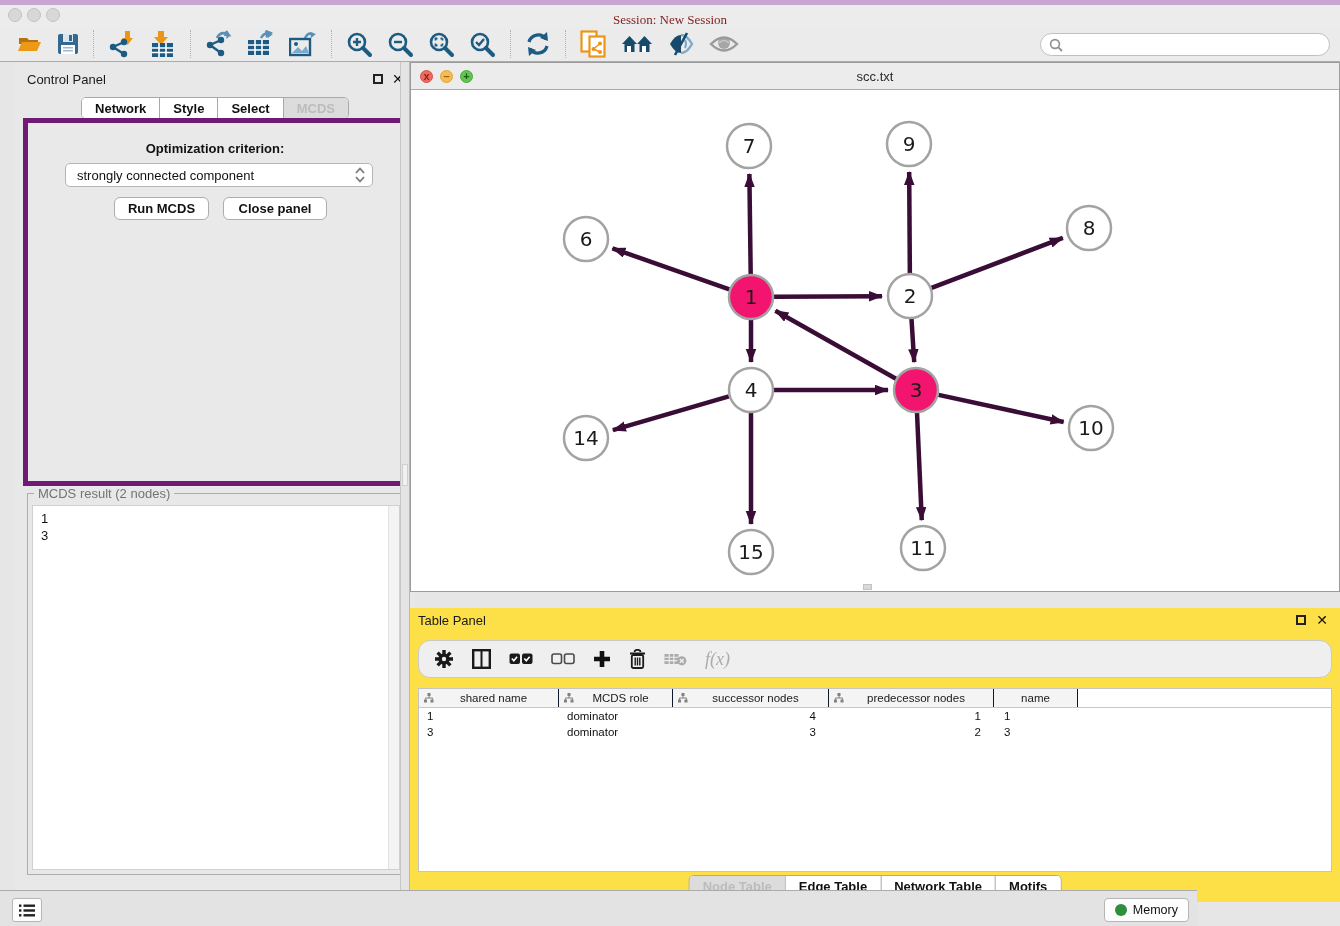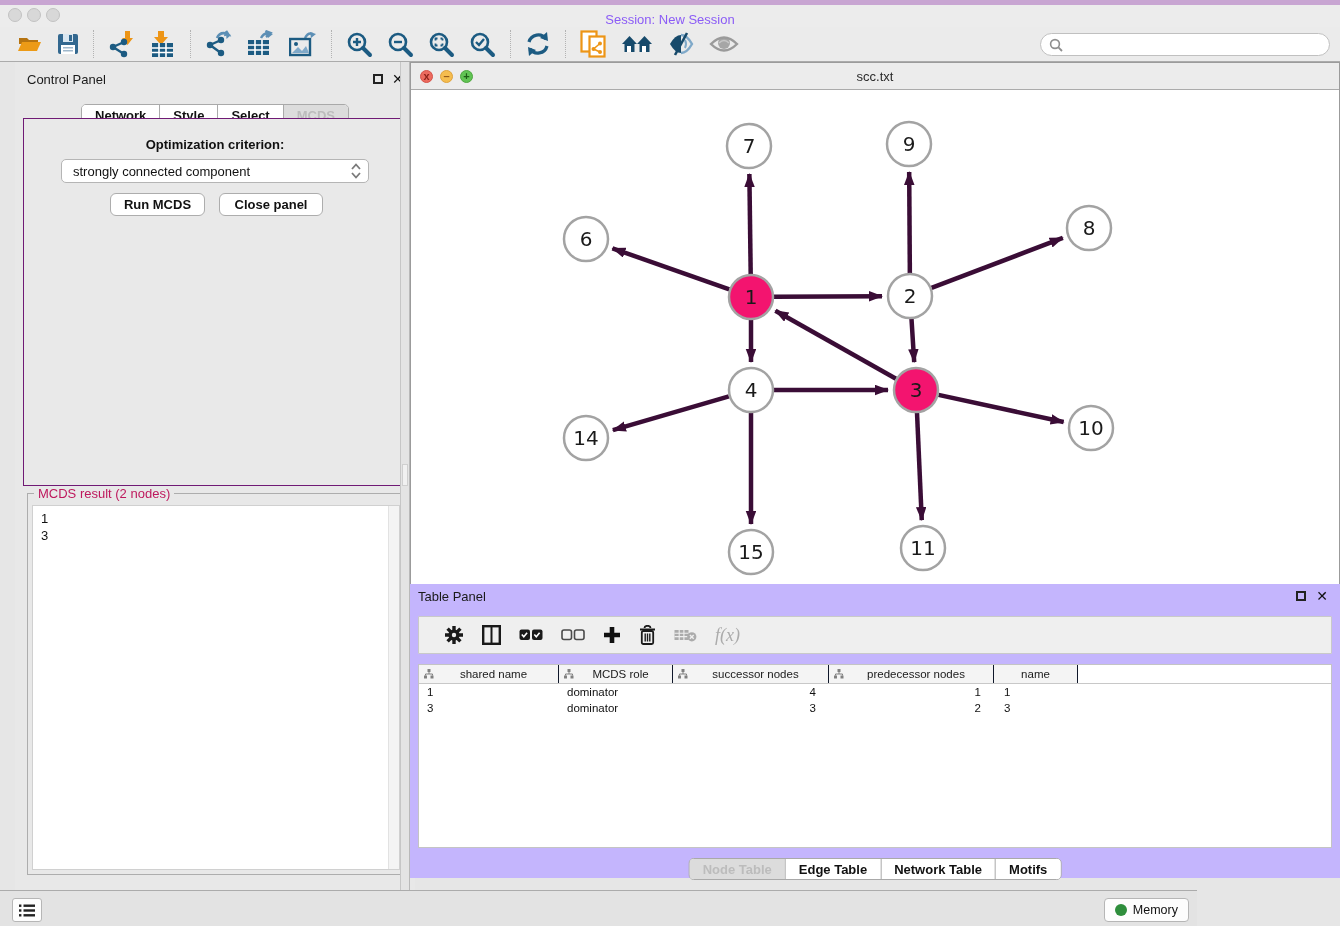--- a/index.html
+++ b/index.html
@@ -9,64 +9,64 @@
     background:#E6E6E6; position:relative; overflow:hidden;
     -webkit-font-smoothing: antialiased;
   }
   .abs { position:absolute; }
 
   
   .purple-strip { left:0; top:0; width:1340px; height:5px; background:#C8A5D2; }
   .titlebar { left:0; top:5px; width:1340px; height:22px; background:#ECECEC; }
   .tl { width:14px; height:14px; border-radius:50%; display:inline-block; }
   .tl.gray { background:#D8D8D8; border:1px solid #C2C2C2; }
-  .app-title { left:0; top:7px; width:1340px; text-align:center; font-size:13px; color:#8b5cf6; }
+  .app-title { left:0; top:7px; width:1340px; text-align:center; font-size:13px; color:#7f1d1d;font-family:Liberation Serif, serif; }
 
   .toolbar {
     left:0; top:27px; width:1340px; height:35px; background:#EBEBEB;
     border-bottom:1px solid #ABABAB; display:flex; align-items:center; padding-left:10px;
   }
   .tb-btn { height:32px; display:flex; align-items:center; justify-content:center; padding:0 7px; cursor:default; }
   .tb-sep { width:1px; height:28px; margin:0 7px; border-left:1px dotted #B3B3B3; }
   .search {
     position:absolute; right:10px; top:6px; width:290px; height:23px; background:#fff;
     border:1px solid #C0C0C0; border-radius:12px; display:flex; align-items:center; padding:0 8px;
   }
   .search input { border:none; outline:none; flex:1; font-size:13px; background:transparent; margin-left:5px; }
 
   
   .control-panel { left:15px; top:62px; width:400px; height:828px; background:#E8E8E8; }
   .panel-head { position:absolute; left:12px; top:10px; font-size:13px; color:#1a1a1a; }
   .float-btn { position:absolute; width:10px; height:10px; border:2px solid #222; background:transparent; }
   .close-btn { position:absolute; font-size:14px; font-weight:bold; color:#111; line-height:12px; }
 
-  .seg { display:inline-flex; border:1px solid #A9A9A9; border-radius:5px; overflow:hidden; background:#fff; height:22px;margin-top:7px; }
+  .seg { display:inline-flex; border:1px solid #A9A9A9; border-radius:5px; overflow:hidden; background:#fff; height:22px; }
   .seg .tab {
     padding:0 13px; font-size:13px; font-weight:600; color:#111; background:#fff;
     display:flex; align-items:center; border-left:1px solid #A9A9A9; white-space:nowrap;
   }
   .seg .tab:first-child { border-left:none; }
   .seg .tab.selected { background:#DCDCDC; color:#BCBCBC; }
   .cp-tabs { left:50%; transform:translateX(-50%); top:35px; }
 
-  .cp-content { left:8px; top:56px; width:384px; height:368px; border:1px solid #701a75; background:#E9E9E9; }
+  .cp-content { left:8px; top:56px; width:384px; height:368px; border:5px solid #701a75; background:#E9E9E9; }
   .opt-label { position:absolute; left:0; top:18px; width:100%; text-align:center; font-size:13px; font-weight:600; color:#111; }
   .dropdown {
     position:absolute; left:37px; top:40px; width:308px; height:24px; background:#fff;
     border:1px solid #B5B5B5; border-radius:5px; display:flex; align-items:center;
     padding:0 6px 0 11px; font-size:13px; color:#111;
   }
   .dropdown .dd-text { flex:1; }
   .btn {
     position:absolute; height:23px; background:#fff; border:1px solid #ADADAD; border-radius:6px;
     font-size:13px; font-weight:600; color:#111; display:flex; align-items:center; justify-content:center;
   }
 
   .result-group { left:12px; top:431px; width:378px; height:382px; border:1px solid #ADADAD; background:#E8E8E8; }
-  .result-legend { position:absolute; left:6px; top:-8px; background:#E8E8E8; padding:0 4px; font-size:13px; color:#be185d; }
+  .result-legend { position:absolute; left:6px; top:-8px; background:#E8E8E8; padding:0 4px; font-size:13px; color:#737373; }
   .result-box { position:absolute; left:4px; top:11px; right:4px; bottom:4px; background:#fff; border:1px solid #D0D0D0; }
   .result-scroll { position:absolute; right:0; top:0; width:11px; height:100%; background:#F4F4F4; border-left:1px solid #E2E2E2; }
   .result-lines { padding:4px 8px; font-size:13px; line-height:17px; color:#111; white-space:pre; }
 
   .v-splitter { left:400px; top:62px; width:10px; height:828px; background:#E4E4E4;
     border-left:1px solid #C6C6C6; border-right:1px solid #B9B9B9; }
   .v-handle { position:absolute; left:1px; top:402px; width:6px; height:22px; background:#F1F1F1; border:1px solid #CFCFCF; }
 
   
   .network-window { left:410px; top:62px; width:930px; height:530px; border:1px solid #9B9B9B; background:#fff; }
@@ -74,23 +74,23 @@
     border-bottom:1px solid #ABABAB; }
   .nw-title { position:absolute; left:0; top:6px; width:100%; text-align:center; font-size:13px; color:#2b2b2b; }
   .tl-red    { position:absolute; left:9px;  top:7px; width:13px; height:13px; border-radius:50%; background:#EC6A5E; border:1px solid #D55249; color:#8E221A; }
   .tl-yellow { position:absolute; left:29px; top:7px; width:13px; height:13px; border-radius:50%; background:#F5BD4F; border:1px solid #DFA33C; color:#93591A; }
   .tl-green  { position:absolute; left:49px; top:7px; width:13px; height:13px; border-radius:50%; background:#61C454; border:1px solid #4EA73F; color:#1D5E16; }
   .tl-sym { font-size:11px; font-weight:bold; line-height:11px; text-align:center; display:block; }
   .nw-canvas { position:absolute; left:0; top:27px; width:928px; height:501px; background:#fff; }
   .nw-bottom-handle { position:absolute; left:452px; bottom:1px; width:9px; height:6px; background:#D9D9D9; border:1px solid #C3C3C3; }
 
   
-  .table-panel { left:410px; top:584px; width:930px; height:294px; background:#c4b5fd; }
+  .table-panel { left:410px; top:608px; width:930px; height:294px; background:#fde047; }
   .tp-toolbar { position:absolute; left:8px; top:32px; right:8px; height:38px; background:#EFEFEF;
-    border:1px solid #C9C9C9; border-radius:1px; display:flex; align-items:center; padding-left:16px; }
+    border:1px solid #C9C9C9; border-radius:12px; display:flex; align-items:center; padding-left:6px; }
   .tp-btn { height:32px; display:flex; align-items:center; justify-content:center; padding:0 9px; }
   .fx-label { font-family:"Liberation Serif", "DejaVu Serif", serif; font-style:italic; font-size:18px; color:#ABABAB; }
 
   .tp-table { position:absolute; left:8px; top:80px; right:8px; height:184px; background:#fff; border:1px solid #C4C4C4; }
   .thead { display:flex; height:19px; border-bottom:1px solid #C8C8C8; }
   .th { background:#F4F4F4; border-right:1px solid #0f172a; position:relative; display:flex; align-items:center; }
   .th .th-icon { position:absolute; left:5px; top:4px; }
   .th .th-label { width:100%; text-align:center; font-size:11.5px; color:#1a1a1a; padding-left:10px; }
   .tr { display:flex; height:16px; }
   .td { font-size:11.5px; color:#111; display:flex; align-items:center; }

